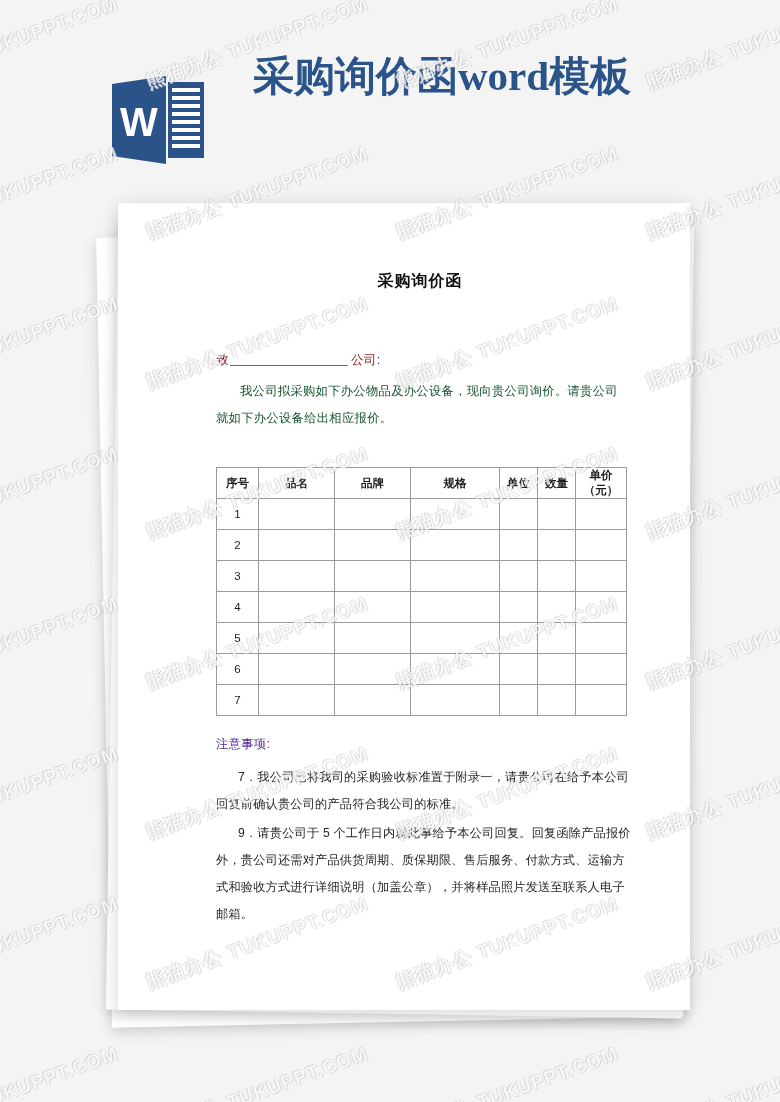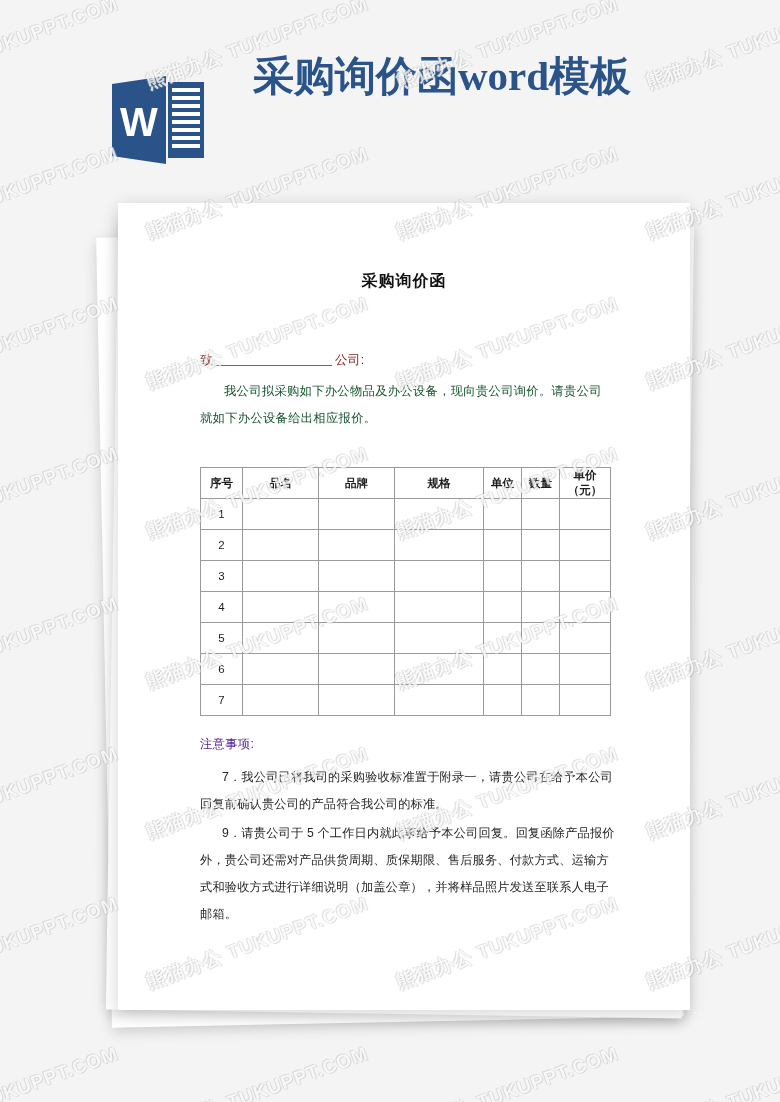--- a/index.html
+++ b/index.html
@@ -91,21 +91,21 @@
     position: absolute;
     left: 118px; top: 203px;
     width: 572px; height: 807px;
     background: #ffffff;
     box-shadow: 0 3px 16px rgba(0,0,0,0.16);
   }
 
   
   .page-body {
     position: absolute;
-    left: 0; top: 0;
+    left: 16px; top: 0;
     width: 572px; height: 785px;
     color: #1d1d1d;
   }
   .doc-heading {
     position: absolute;
     left: 0; top: 68px;
     width: 572px;
     text-align: center;
     font-family: "Liberation Sans", "DejaVu Sans", sans-serif;
     font-weight: 700;

